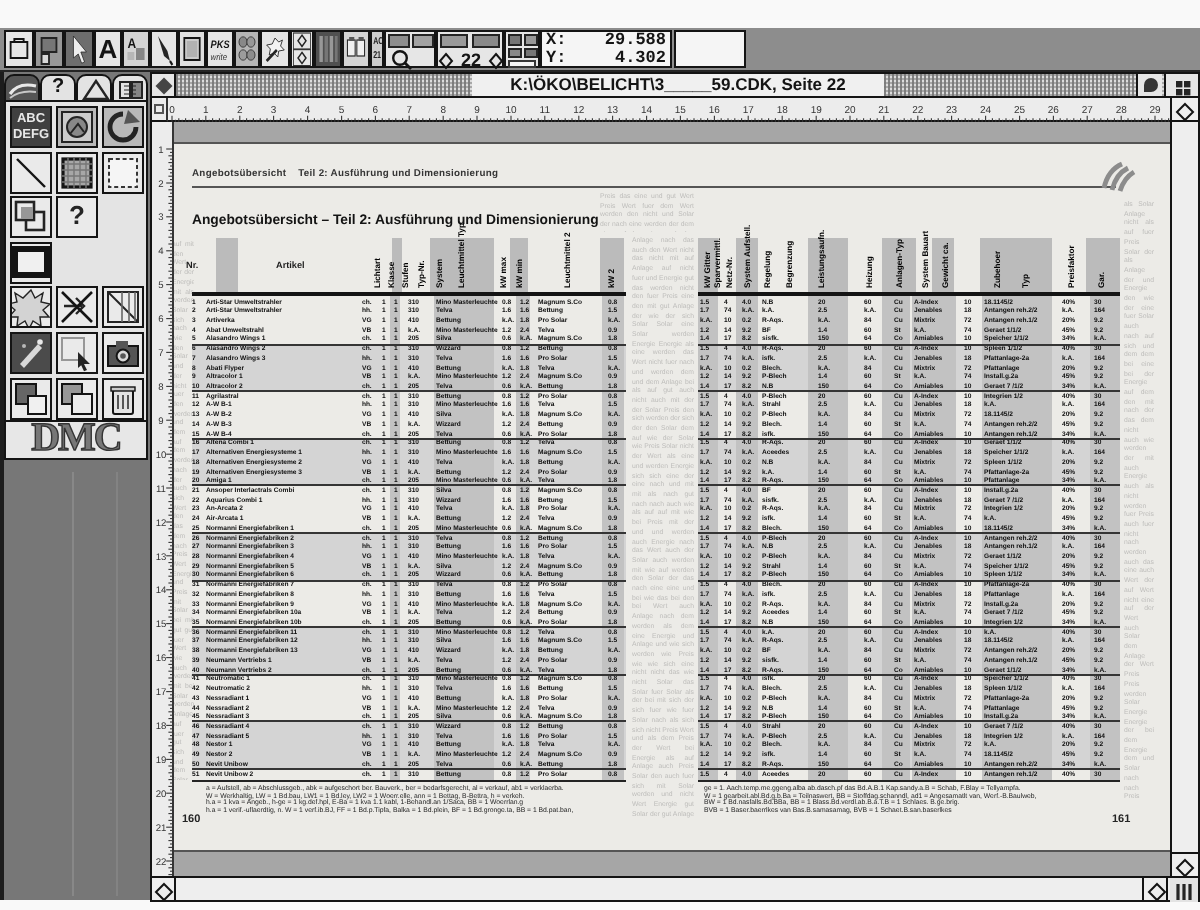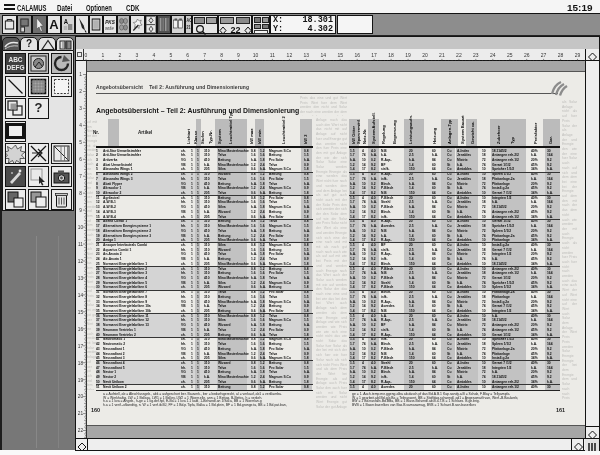--- a/index.html
+++ b/index.html
@@ -2,32 +2,20 @@
 <html><head><meta charset="utf-8">
 <style>
 *{margin:0;padding:0;box-sizing:border-box}
 html,body{width:600px;height:455px;overflow:hidden;background:#fff;
  font-family:"Liberation Sans",sans-serif;}
 .ab{position:absolute}
 </style></head>
 <body>
 <div class="ab" style="left:0;top:0;width:600px;height:455px;background:#fff;filter:blur(0.3px) contrast(0.97) brightness(0.99)">
 
-<div class="ab" style="left:0;top:0;width:600px;height:14px;background:#fbfbfb;border-bottom:1px solid #111">
-
- <div class="ab" style="left:4px;top:4px;width:11px;height:2px;background:#111"></div>
- <div class="ab" style="left:4px;top:8px;width:11px;height:2px;background:#111"></div>
-
- <div class="ab" style="left:17px;top:2px;font-size:9.5px;font-weight:bold;color:#111;transform:scale(0.62,0.95);transform-origin:0 0">CALAMUS</div>
- <div class="ab" style="left:57px;top:2px;font-size:9.5px;font-weight:bold;color:#111;transform:scale(0.66,0.95);transform-origin:0 0">Datei</div>
- <div class="ab" style="left:86px;top:2px;font-size:9.5px;font-weight:bold;color:#111;transform:scale(0.62,0.95);transform-origin:0 0">Optionen</div>
- <div class="ab" style="left:126px;top:2px;font-size:9.5px;font-weight:bold;color:#111;transform:scale(0.66,0.95);transform-origin:0 0">CDK</div>
-
- <div class="ab" style="left:567px;top:2px;font-size:9.5px;font-weight:bold;color:#111;transform:scale(1.05,0.95);transform-origin:0 0">15:19</div>
-</div>
 
 <div class="ab" style="left:0;top:14px;width:600px;height:22px;background:#8f8f8f;border-bottom:1px solid #222">
 
 <div class="ab" style="left:2px;top:1px;width:15px;height:19px;background:#ececec;border:1px solid #111"><svg width="100%" height="100%" viewBox="0 0 14 17" preserveAspectRatio="none">
           <rect x="2.5" y="5" width="9" height="8" fill="none" stroke="#111"></rect>
           <path d="M4.5 5 V3.5 h5 V5" fill="none" stroke="#111"></path>
         </svg></div>
 
 <div class="ab" style="left:17px;top:1px;width:15px;height:19px;background:#9a9a9a;border:1px solid #111"><svg width="100%" height="100%" viewBox="0 0 14 17" preserveAspectRatio="none">
           <rect x="3" y="3" width="8" height="7" fill="#777" stroke="#222"></rect>
@@ -125,21 +113,21 @@
 <div class="ab" style="left:252px;top:1px;width:18px;height:19px;background:#ececec;border:1px solid #111">
  <div class="ab" style="left:1px;top:1px;width:7px;height:6px;background:#777;border:1px solid #222"></div>
  <div class="ab" style="left:9px;top:1px;width:7px;height:6px;background:#9a9a9a;border:1px solid #222"></div>
  <div class="ab" style="left:1px;top:8px;width:7px;height:5px;background:#8a8a8a;border:1px solid #222"></div>
  <div class="ab" style="left:9px;top:8px;width:7px;height:5px;background:#777;border:1px solid #222"></div>
  <div class="ab" style="left:1px;top:14px;width:14px;height:4px;background:#fafafa;border:1px solid #333"></div>
 </div>
 
 <div class="ab" style="left:270px;top:1px;width:66px;height:19px;background:#fbfbfb;border:1px solid #111;font-family:&quot;Liberation Mono&quot;,monospace;font-weight:bold;font-size:8.5px;color:#111;line-height:9.5px">
  <div class="ab" style="left:2px;top:0px">X:</div>
-        <div class="ab" style="right:2px;top:0px">18.301</div>
+        <div class="ab" style="right:2px;top:0px">29.588</div>
  <div class="ab" style="left:2px;top:9px">Y:</div>
         <div class="ab" style="right:2px;top:9px">4.302</div>
 </div>
 
 <div class="ab" style="left:337px;top:1px;width:36px;height:19px;background:#fbfbfb;border:1px solid #111"></div>
 </div>
 
 <div class="ab" style="left:0;top:36px;width:75px;height:414px;background:#787878">
 <div class="ab" style="left:0;top:0;width:2px;height:414px;background:#1a1a1a"></div>
 <div class="ab" style="left:36px;top:200px;width:1px;height:212px;background:#8a8a8a"></div>
@@ -260,24 +248,48 @@
             <rect x="7" y="7" width="10" height="10" fill="#f2f2f2" stroke="#111"></rect>
           </svg></div>
 
 <div class="ab" style="left:48px;top:137.60000000000002px;width:21px;height:21px;background:#f0f0f0;border:1px solid #111"><svg width="19" height="19" viewBox="0 0 19 19">
             <rect x="4.5" y="5" width="10" height="12" rx="1" fill="#e8e8e8" stroke="#111"></rect>
             <rect x="3.5" y="3.5" width="12" height="2" fill="#cecece" stroke="#111" stroke-width="0.7"></rect>
             <path d="M7 7.5 v7 M9.5 7.5 v7 M12 7.5 v7" stroke="#333" stroke-width="0.8"></path>
           </svg></div>
 </div>
 
+<div class="ab" style="left:2px;top:175px;width:72px;height:19px;background:#ededed;border:1.5px solid #111;border-top:none;overflow:hidden">
+<div class="ab" style="left:0;top:-3px;width:100%;text-align:center;font-family:'Liberation Serif',serif;font-size:20px;font-weight:bold;color:#787878;-webkit-text-stroke:0.7px #333;letter-spacing:-1px">DMC</div>
 </div>
+</div>
 
 <div class="ab" style="left:75px;top:36px;width:525px;height:415px;background:#c9c9c9;border:1px solid #111">
 
+<div class="ab" style="left:0;top:0;width:523px;height:12px;background-image:repeating-linear-gradient(90deg,rgba(120,120,120,0.9) 0 1px,rgba(0,0,0,0) 1px 2px),repeating-linear-gradient(0deg,#ababab 0 1px,#e2e2e2 1px 2px);border-bottom:1px solid #111">
+
+ <div class="ab" style="left:0;top:0;width:12px;height:11px;background:#ececec;border-right:1px solid #111">
+   <div class="ab" style="left:3px;top:2.5px;width:6px;height:6px;background:#444;transform:rotate(45deg)"></div>
+ </div>
+
+ <div class="ab" style="left:160px;top:0;width:206px;height:11px;background:#f6f6f6;text-align:center;font-size:8.5px;font-weight:bold;color:#111;letter-spacing:0px;white-space:nowrap">K:\ÖKO\BELICHT\3_____59.CDK, Seite 22</div>
+
+ <div class="ab" style="left:492px;top:0;width:13px;height:11px;background:#ececec;border-left:1px solid #111">
+   <div class="ab" style="left:3px;top:2px;width:7px;height:7px;background:#333;border-radius:50% 50% 50% 0"></div>
+ </div>
+
+ <div class="ab" style="left:506px;top:0;width:17px;height:11px;background:#ececec;border-left:1px solid #111">
+   <svg width="17" height="11">
+            <rect x="5" y="1.5" width="3.2" height="3.2" fill="#222"></rect>
+            <rect x="9" y="1.5" width="3.2" height="3.2" fill="#222"></rect>
+            <rect x="5" y="5.5" width="3.2" height="3.2" fill="#222"></rect>
+            <rect x="9" y="5.5" width="3.2" height="3.2" fill="#222"></rect>
+          </svg>
+ </div>
+</div>
 
 <div class="ab" style="left:0;top:12px;width:8px;height:12px;background:#f2f2f2;border-right:1px solid #333;border-bottom:1px solid #111">
  <div class="ab" style="left:1px;top:3px;width:5px;height:5px;border:1px solid #555"></div>
 </div>
 
 <div class="ab" style="left:8px;top:12px;width:501px;height:12px;background:#f2f2f2;border-bottom:1px solid #111">
 <svg width="501" height="12">
           <text x="2.0" y="6.3" font-size="5" fill="#333" text-anchor="middle" font-family="Liberation Sans">0</text>
           <text x="18.9" y="6.3" font-size="5" fill="#333" text-anchor="middle" font-family="Liberation Sans">1</text>
           <text x="35.9" y="6.3" font-size="5" fill="#333" text-anchor="middle" font-family="Liberation Sans">2</text>

